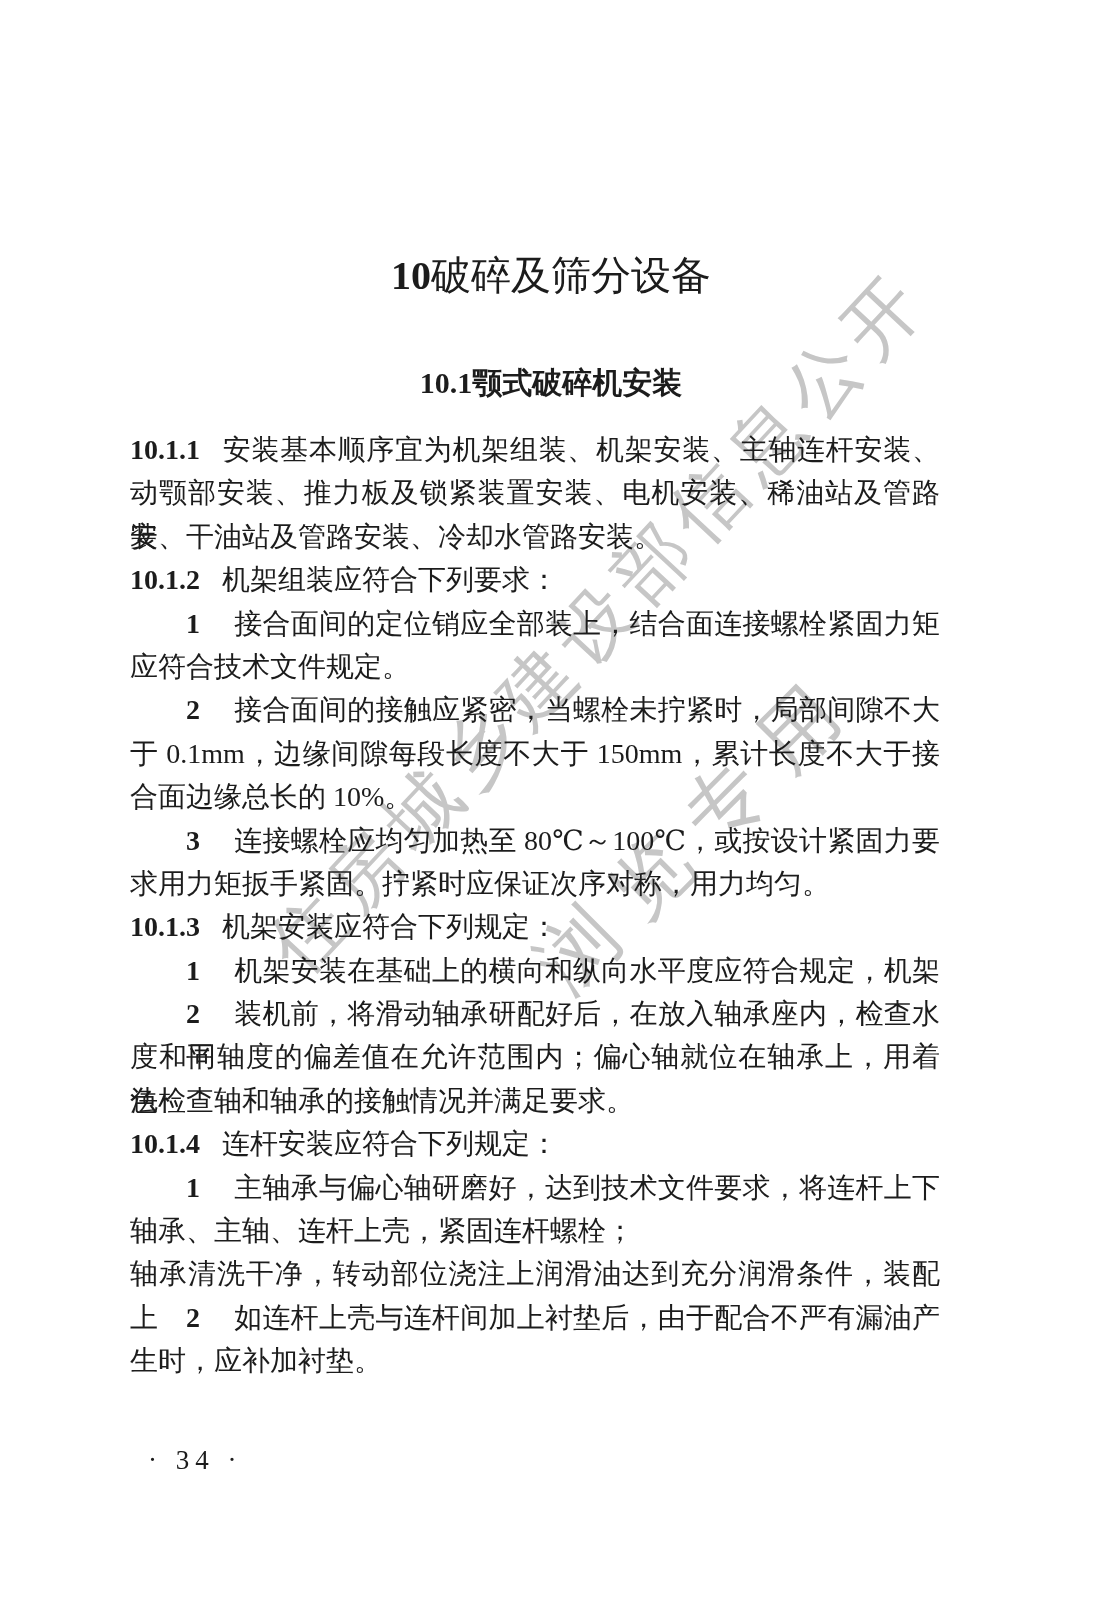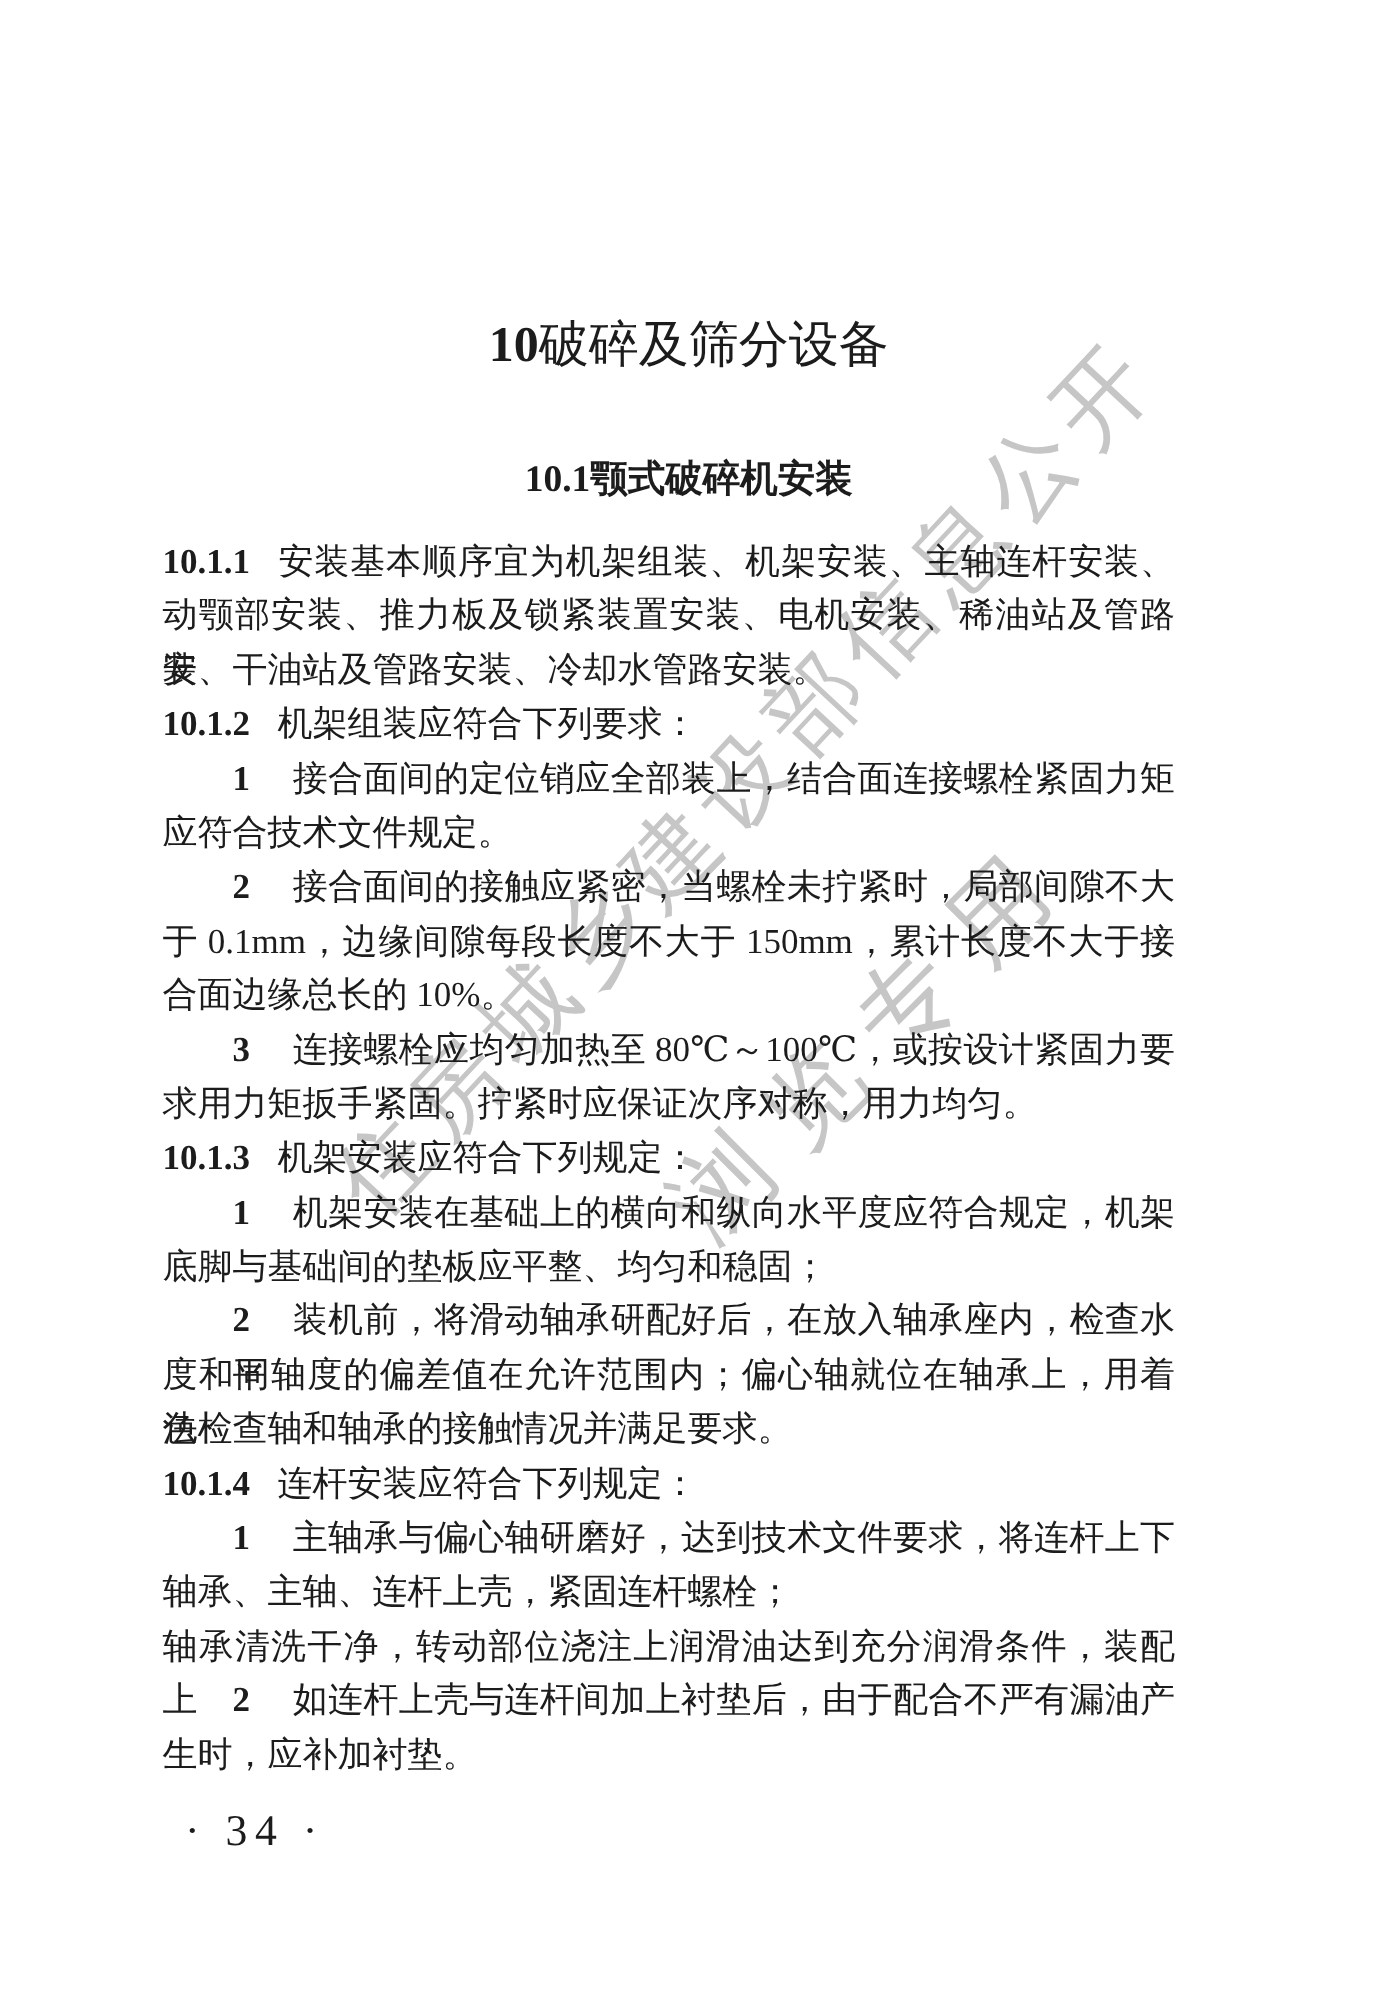--- a/index.html
+++ b/index.html
@@ -68,21 +68,21 @@
     text-align: justify;
     text-align-last: justify;
   }
   .line.item { padding-left: 56px; }
   .hnum { font-weight: bold; margin-right: 22px; }
   .inum { font-weight: bold; margin-right: 34px; }
   
   .pagenum {
     position: absolute;
     left: 148px; top: 1445px;
-    font-size: 35px;
+    font-size: 27px;
     letter-spacing: 6px;
     z-index: 2;
   }
 </style>
 </head>
 <body>
 
 <div class="page">
 
   <div class="wm" id="wm1">住房城乡建设部信息公开</div>
@@ -103,21 +103,20 @@
       <div class="line head"><span class="hnum">10.1.2</span><span>机架组装应符合下列要求：</span></div>
       <div class="line item fill"><span class="inum">1</span><span>接合面间的定位销应全部装上，结合面连接螺栓紧固力矩</span></div>
       <div class="line cont"><span>应符合技术文件规定。</span></div>
       <div class="line item fill"><span class="inum">2</span><span>接合面间的接触应紧密，当螺栓未拧紧时，局部间隙不大</span></div>
       <div class="line cont fill"><span>于 0.1mm，边缘间隙每段长度不大于 150mm，累计长度不大于接</span></div>
       <div class="line cont"><span>合面边缘总长的 10%。</span></div>
       <div class="line item fill"><span class="inum">3</span><span>连接螺栓应均匀加热至 80℃～100℃，或按设计紧固力要</span></div>
       <div class="line cont"><span>求用力矩扳手紧固。拧紧时应保证次序对称，用力均匀。</span></div>
       <div class="line head"><span class="hnum">10.1.3</span><span>机架安装应符合下列规定：</span></div>
       <div class="line item fill"><span class="inum">1</span><span>机架安装在基础上的横向和纵向水平度应符合规定，机架</span></div>
-      <div class="line cont"><span>底脚与基础间的垫板应平整、均匀和稳固；</span></div>
       <div class="line item fill"><span class="inum">2</span><span>装机前，将滑动轴承研配好后，在放入轴承座内，检查水平</span></div>
       <div class="line cont fill"><span>度和同轴度的偏差值在允许范围内；偏心轴就位在轴承上，用着色</span></div>
       <div class="line cont"><span>法检查轴和轴承的接触情况并满足要求。</span></div>
       <div class="line head"><span class="hnum">10.1.4</span><span>连杆安装应符合下列规定：</span></div>
       <div class="line item fill"><span class="inum">1</span><span>主轴承与偏心轴研磨好，达到技术文件要求，将连杆上下</span></div>
       <div class="line cont"><span>轴承、主轴、连杆上壳，紧固连杆螺栓；</span></div>
       <div class="line cont fill"><span>轴承清洗干净，转动部位浇注上润滑油达到充分润滑条件，装配上</span></div>
       <div class="line item fill"><span class="inum">2</span><span>如连杆上壳与连杆间加上衬垫后，由于配合不严有漏油产</span></div>
       <div class="line cont"><span>生时，应补加衬垫。</span></div>
     </div>

